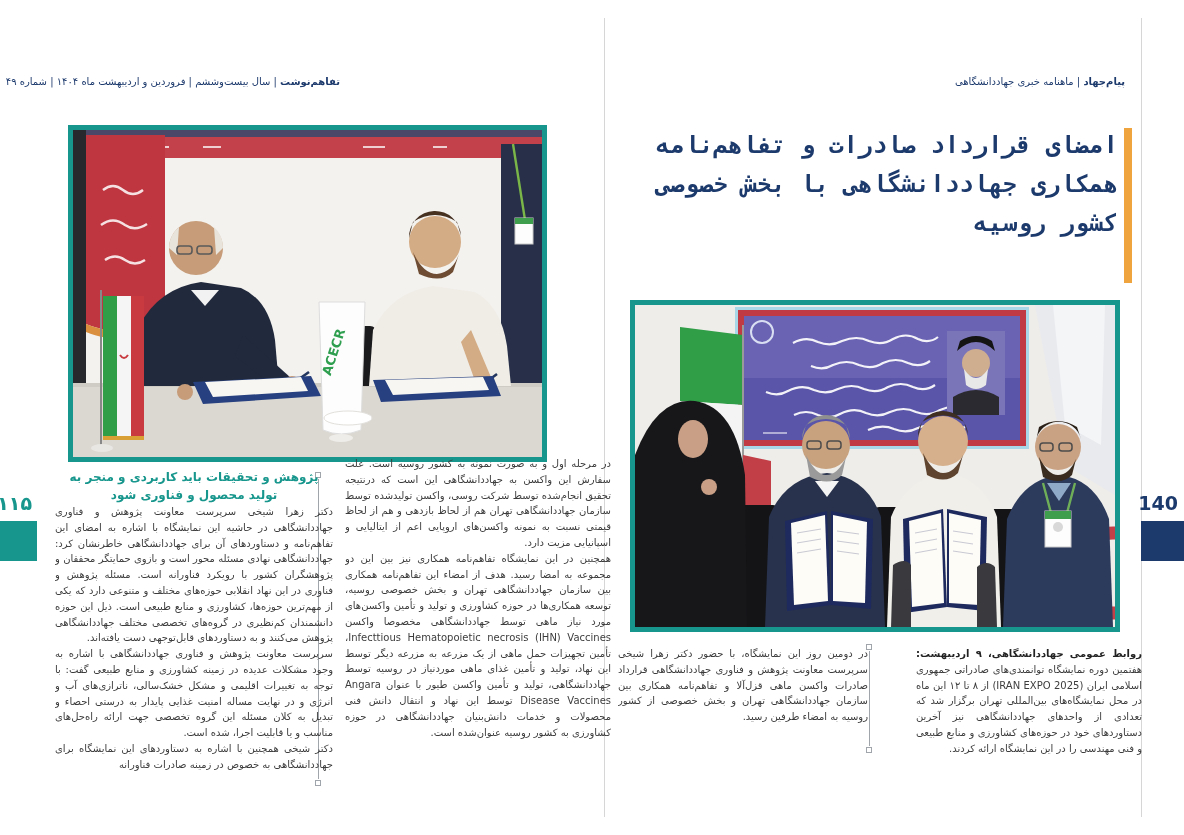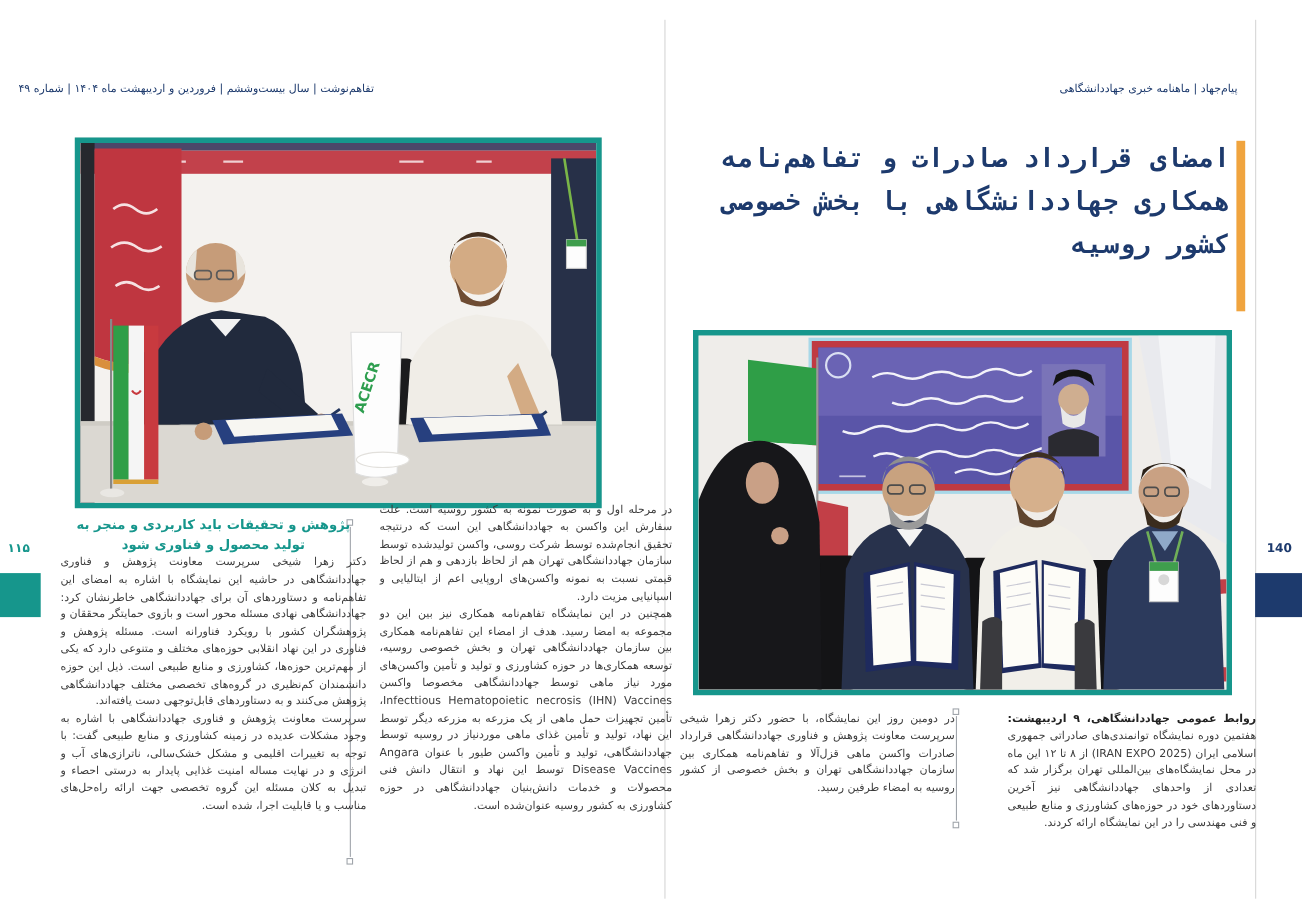--- a/index.html
+++ b/index.html
@@ -1,34 +1,34 @@
 <!DOCTYPE html>
 <html lang="fa"><head>
 <meta charset="utf-8">
 <style>
   html,body{margin:0;padding:0;background:#ffffff;}
   .sheet{position:relative;width:1184px;height:835px;background:#fff;overflow:hidden;
          font-family:"DejaVu Sans",sans-serif;color:#3c3c3c;}
   .divider{position:absolute;width:1px;background:#d6d6d6;}
   .hdr{position:absolute;top:76px;font-size:10px;color:#1d3a6d;direction:rtl;white-space:nowrap;}
-  .hdr b{font-weight:normal;}
+  .hdr b{font-weight:bold;}
   .photo-frame{position:absolute;border:5px solid #16968c;box-sizing:border-box;background:#eceae6;overflow:hidden;}
   .photo-frame svg{display:block;width:100%;height:100%;}
   .headline{position:absolute;direction:rtl;text-align:right;color:#1d3a6d;}
   .kicker{font-size:14.5px;font-weight:bold;margin:0 0 8px 0;}
   .title{font-size:24px;font-weight:bold;line-height:1.62;margin:0;font-family:Liberation Mono, monospace;}
   .accent-bar{position:absolute;background:#f0a43e;}
   .col{position:absolute;direction:rtl;text-align:justify;font-size:10px;line-height:1.58;overflow:hidden;}
   .col p{margin:0;}
   .lede-bold{font-weight:bold;color:#222;}
   .subhead{color:#16968c;font-weight:bold;font-size:12px;text-align:center;margin:0 0 3px 0;line-height:1.5;}
   .bracket{position:absolute;width:1px;background:#a0a5ab;}
   .bracket .sq{position:absolute;left:-3px;width:6px;height:6px;background:#fff;border:1px solid #a0a5ab;box-sizing:border-box;}
   .sq.top{top:-7px;} .sq.bot{bottom:-7px;}
-  .pagenum{position:absolute;font-size:11px;font-weight:bold;direction:rtl;}
+  .pagenum{position:absolute;font-size:19px;font-weight:bold;direction:rtl;}
   .edge-block{position:absolute;}
 </style>
 </head>
 <body>
 
 <div class="sheet">
 
   <div class="divider" style="left:604px;top:18px;height:799px;"></div>
   <div class="divider" style="left:1141px;top:18px;height:799px;"></div>
 
@@ -125,20 +125,21 @@
 
   <div class="bracket" style="left:318px;top:479px;height:300px;">
     <span class="sq top"></span>
     <span class="sq bot"></span>
   </div>
 
   <div class="col" style="left:55px;top:468px;width:278px;height:315px;">
     <p class="subhead">پژوهش و تحقیقات باید کاربردی و منجر به تولید محصول و فناوری شود</p>
     <p>دکتر زهرا شیخی سرپرست معاونت پژوهش و فناوری جهاددانشگاهی در حاشیه این نمایشگاه با اشاره به امضای این تفاهم‌نامه و دستاوردهای آن برای جهاددانشگاهی خاطرنشان کرد: جهاددانشگاهی نهادی مسئله محور است و بازوی حمایتگر محققان و پژوهشگران کشور با رویکرد فناورانه است. مسئله پژوهش و فناوری در این نهاد انقلابی حوزه‌های مختلف و متنوعی دارد که یکی از مهم‌ترین حوزه‌ها، کشاورزی و منابع طبیعی است. ذیل این حوزه دانشمندان کم‌نظیری در گروه‌های تخصصی مختلف جهاددانشگاهی پژوهش می‌کنند و به دستاوردهای قابل‌توجهی دست یافته‌اند.</p>
     <p>سرپرست معاونت پژوهش و فناوری جهاددانشگاهی با اشاره به وجود مشکلات عدیده در زمینه کشاورزی و منابع طبیعی گفت: با توجه به تغییرات اقلیمی و مشکل خشک‌سالی، ناترازی‌های آب و انرژی و در نهایت مساله امنیت غذایی پایدار به درستی احصاء و تبدیل به کلان مسئله این گروه تخصصی جهت ارائه راه‌حل‌های مناسب و یا قابلیت اجرا، شده است.</p>
+    <p>دکتر شیخی همچنین با اشاره به دستاوردهای این نمایشگاه برای جهاددانشگاهی به خصوص در زمینه صادرات فناورانه</p>
   </div>
 
   <div class="pagenum" style="left:2px;top:492px;width:30px;text-align:center;color:#16968c;">۱۱۵</div>
   <div class="edge-block" style="left:0;top:521px;width:37px;height:40px;background:#16968c;"></div>
 
   <div class="hdr" style="left:845px;width:280px;text-align:right;">
     <b>پیام‌جهاد</b><span> | ماهنامه خبری جهاددانشگاهی</span>
   </div>
 
   <div class="headline" style="left:622px;top:128px;width:496px;">

